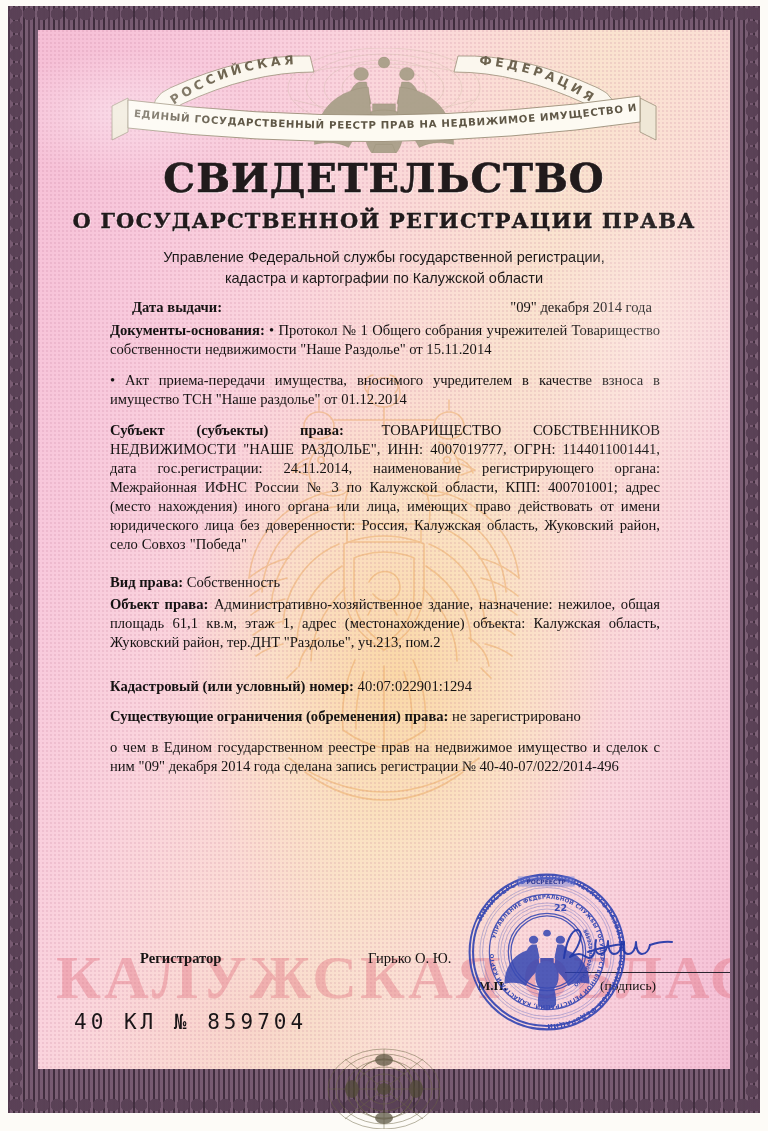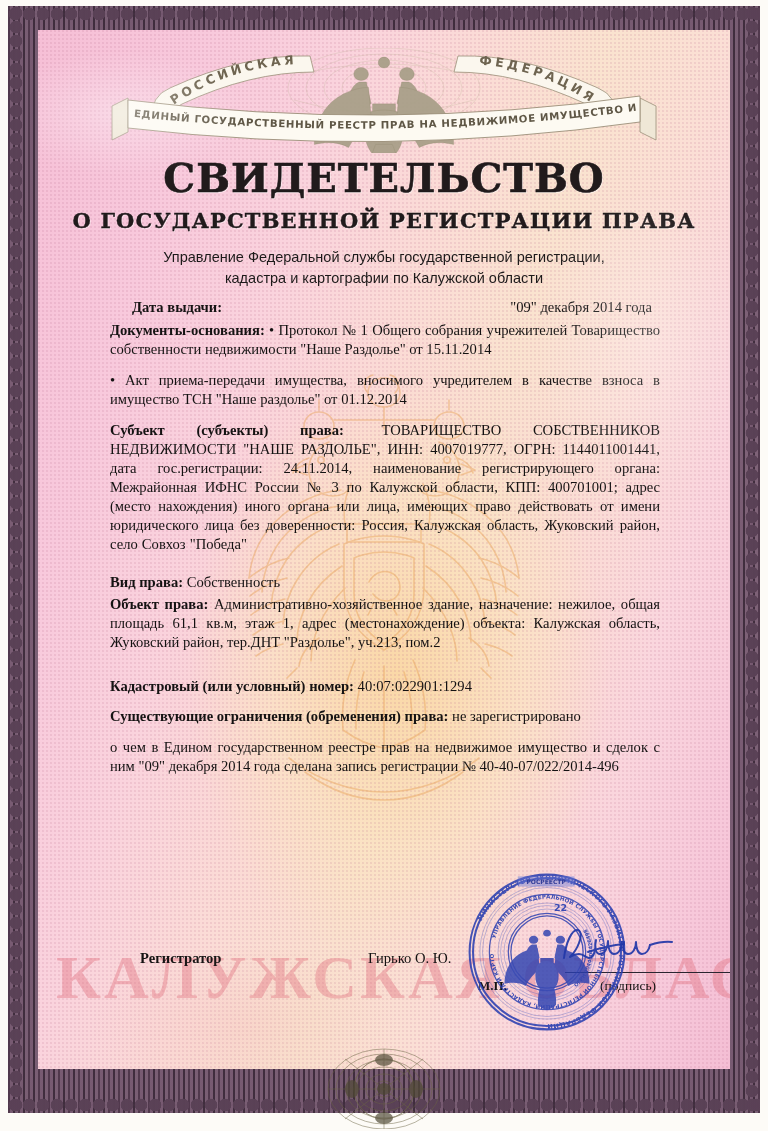--- a/index.html
+++ b/index.html
@@ -578,20 +578,26 @@
           <path d="M38 22c-2 8 0 14 4 14 5 0 8-7 8-13 0 7 2 13 6 13 5 0 8-6 8-12"></path>
           <path d="M66 24c-2 7 0 12 4 12 5 0 8-6 8-12 0 6 2 12 6 12 4 0 7-4 8-9"></path>
           <path d="M92 27c6-2 14-4 22-3"></path>
           <path d="M30 34c12-4 24-7 36-8"></path>
         </g>
       </svg>
     </div>
 
   </div>
 
+  <div class="serial">
+    <span>40</span>
+    <span>КЛ</span>
+    <span>№</span>
+    <span>859704</span>
+  </div>
 
   <div class="rosette">
     <svg viewBox="0 0 150 82" xmlns="http://www.w3.org/2000/svg">
       <g fill="none" stroke="#6b6445" stroke-width="0.6" opacity="0.9">
         <ellipse cx="75" cy="42" rx="56" ry="40"></ellipse>
         <ellipse cx="75" cy="42" rx="48" ry="35"></ellipse>
         <ellipse cx="75" cy="42" rx="38" ry="29"></ellipse>
         <ellipse cx="75" cy="42" rx="28" ry="22"></ellipse>
         <ellipse cx="75" cy="42" rx="18" ry="15"></ellipse>
         <ellipse cx="75" cy="42" rx="9" ry="8"></ellipse>

